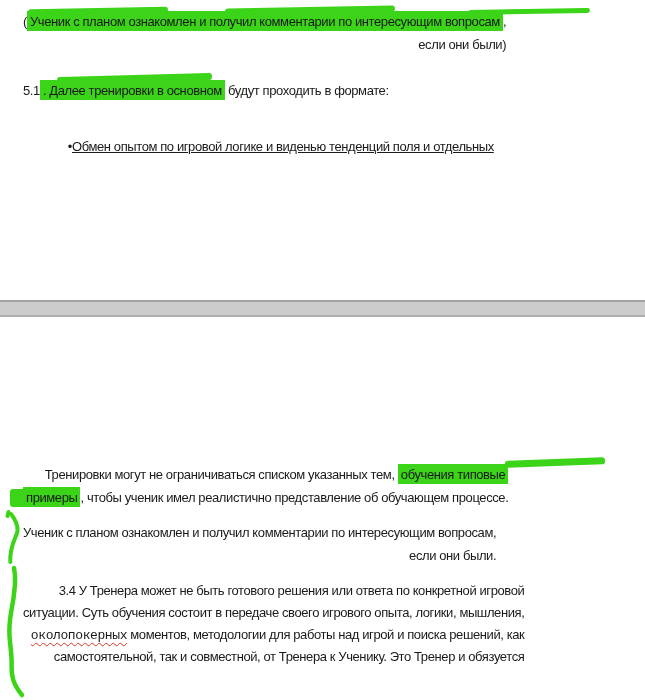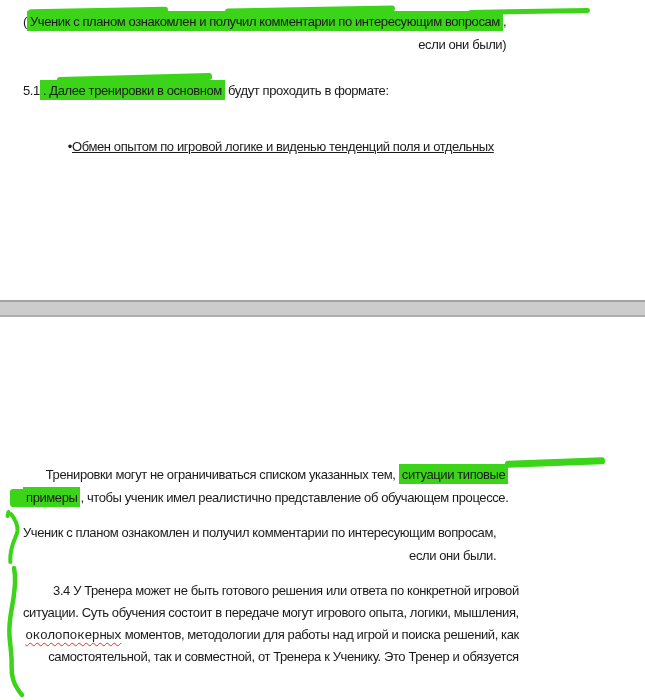--- a/index.html
+++ b/index.html
@@ -92,21 +92,21 @@
   <div class="page-break"></div>
 
 
   <div class="blob" style="left:505px; top:459px; width:100px; height:7px; transform:rotate(-2deg);"></div>
 
   <div class="blob" style="left:10px; top:489px; width:18px; height:18px;"></div>
   <div class="blob" style="left:6px; top:510px; width:4px; height:8px; transform:rotate(14deg);"></div>
 
   <div class="para" style="top:463px;">
     <div class="line">
-      <span>Тренировки могут не ограничиваться списком указанных тем, </span><span class="hl">ситуации типовые</span>
+      <span>Тренировки могут не ограничиваться списком указанных тем, </span><span class="hl">обучения типовые</span>
     </div>
     <div class="line">
       <span class="hl">примеры</span><span>, чтобы ученик имел реалистично представление об обучающем процессе.</span>
     </div>
   </div>
 
   <svg class="squiggle" style="left:4px; top:510px;" width="20" height="56" viewBox="0 0 20 56">
     <path d="M7 4 C11 9 14 14 13.5 21 C13.3 23 12.4 25 11.3 27.5 C8 35 5.8 42 6.3 52" stroke-width="4"></path>
   </svg>
 
@@ -121,21 +121,21 @@
 
   <svg class="squiggle" style="left:2px; top:564px;" width="28" height="136" viewBox="0 0 28 136">
     <path d="M12 4 C14 14 13 22 11.5 34 C9.5 48 6.5 56 7.5 72 C8.6 86 10 92 9.6 102 C9.3 112 11 120 20 131" stroke-width="4.5"></path>
   </svg>
 
   <div class="para tight" style="top:580px;">
     <div class="line">
       <span>3.4 У Тренера может не быть готового решения или ответа по конкретной игровой</span>
     </div>
     <div class="line">
-      <span>ситуации. Суть обучения состоит в передаче могут игрового опыта, логики, мышления,</span>
+      <span>ситуации. Суть обучения состоит в передаче своего игрового опыта, логики, мышления,</span>
     </div>
     <div class="line">
       <span class="misspelled">околопокерных</span><span> моментов, методологии для работы над игрой и поиска решений, как</span>
     </div>
     <div class="line">
       <span>самостоятельной, так и совместной, от Тренера к Ученику. Это Тренер и обязуется</span>
     </div>
   </div>
 
 </div>

